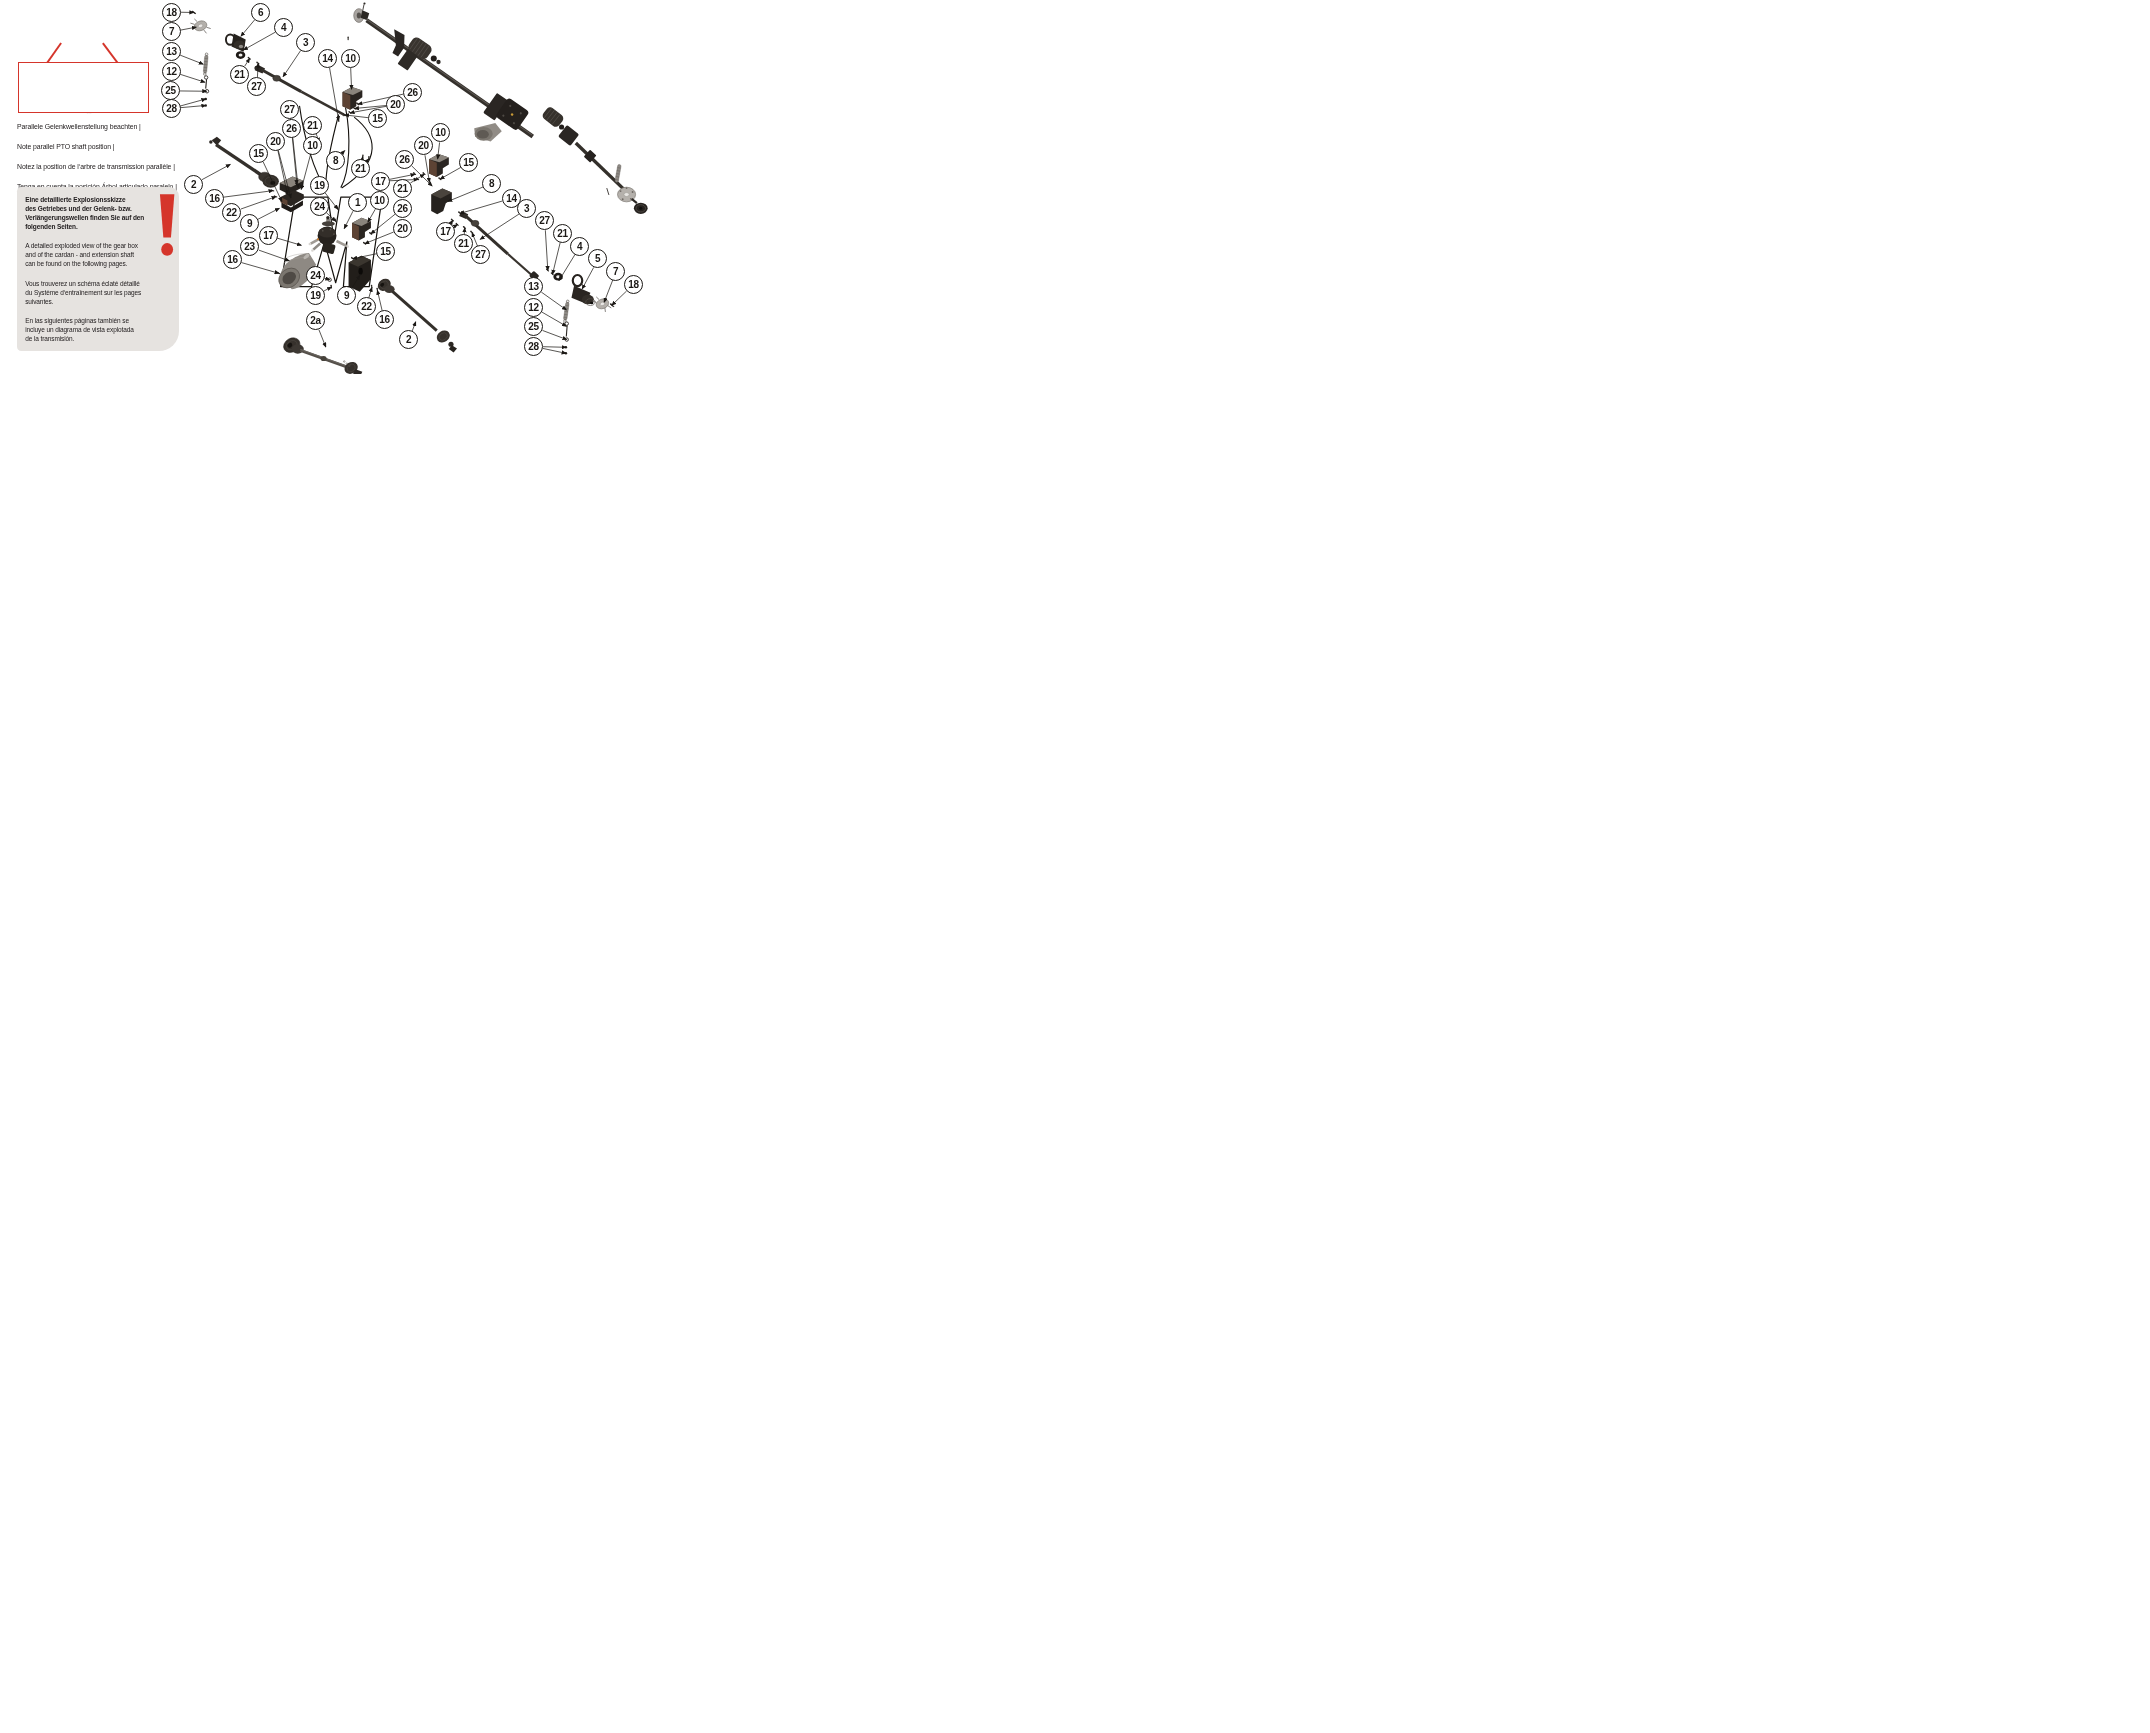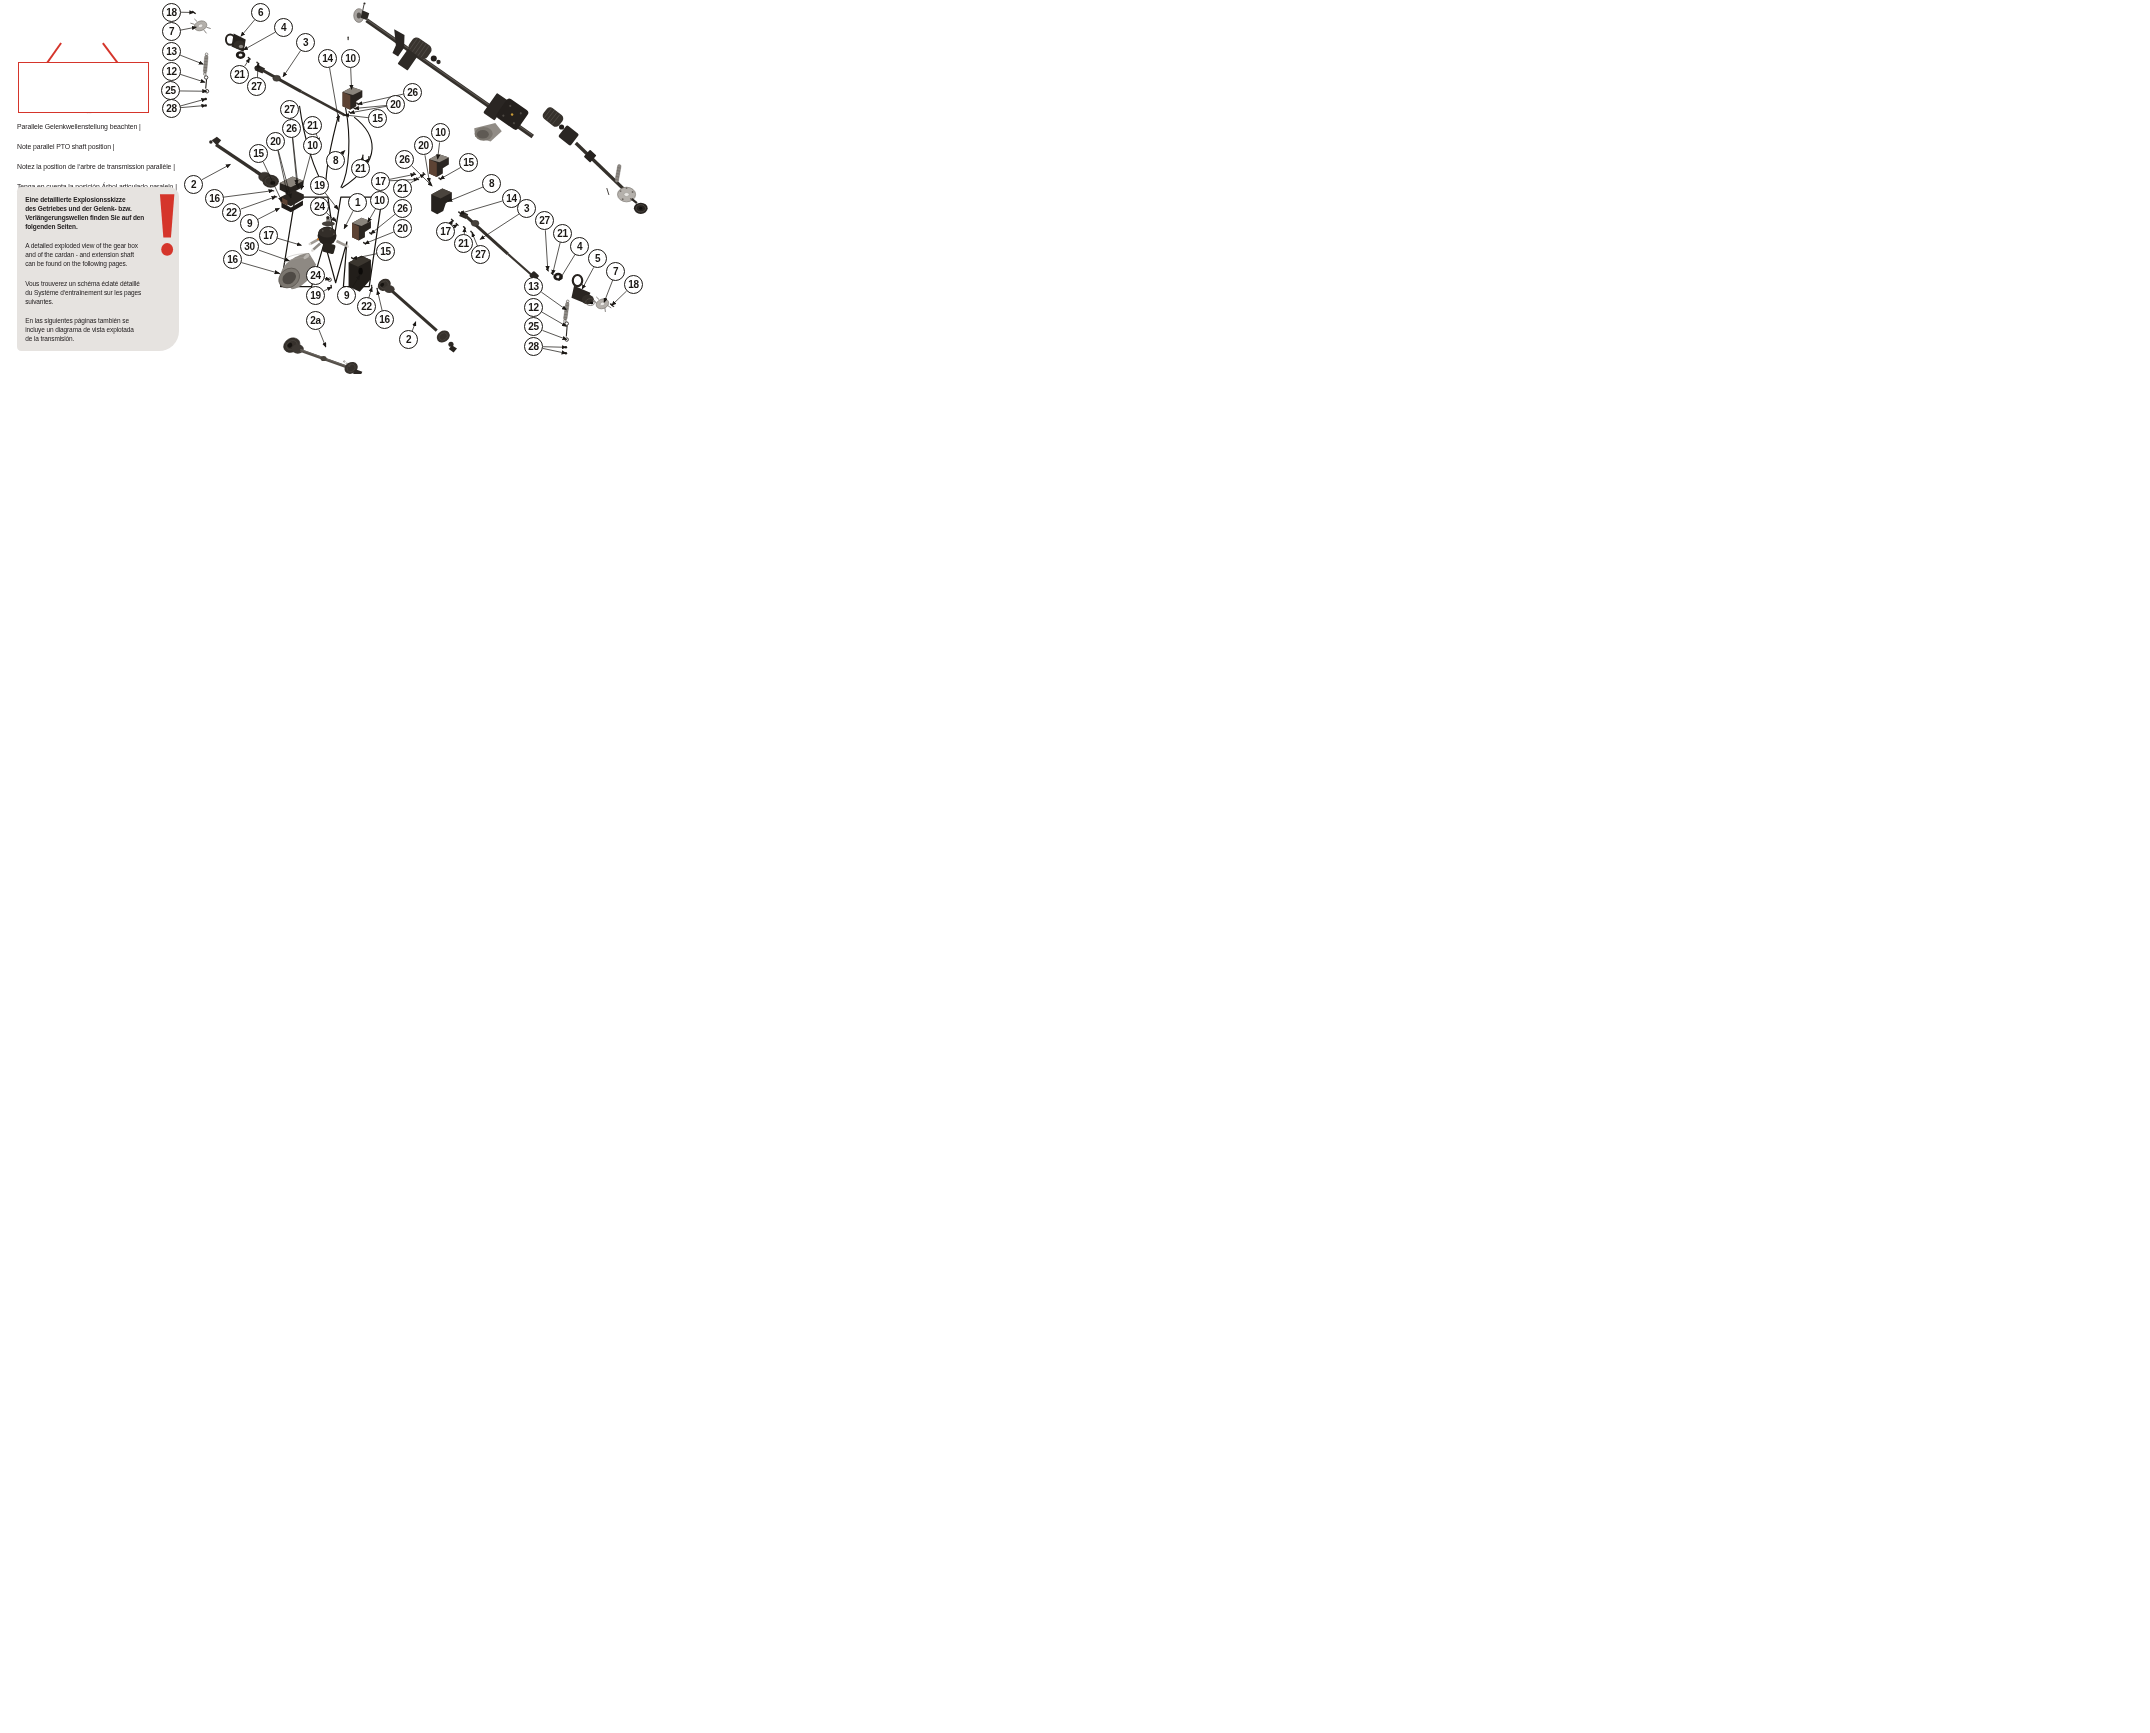--- a/index.html
+++ b/index.html
@@ -618,21 +618,21 @@
     <div class="co" style="left: 371px; top: 172px;">17</div>
     <div class="co" style="left: 393px; top: 179px;">21</div>
     <div class="co" style="left: 393px; top: 199px;">26</div>
     <div class="co" style="left: 393px; top: 219px;">20</div>
     <div class="co" style="left: 376px; top: 242px;">15</div>
     <div class="co" style="left: 184px; top: 175px;">2</div>
     <div class="co" style="left: 205px; top: 189px;">16</div>
     <div class="co" style="left: 222px; top: 203px;">22</div>
     <div class="co" style="left: 240px; top: 214px;">9</div>
     <div class="co" style="left: 259px; top: 226px;">17</div>
-    <div class="co" style="left: 240px; top: 237px;">30</div>
+    <div class="co" style="left: 240px; top: 237px;">23</div>
     <div class="co" style="left: 223px; top: 250px;">16</div>
     <div class="co" style="left: 306px; top: 266px;">24</div>
     <div class="co" style="left: 306px; top: 286px;">19</div>
     <div class="co" style="left: 337px; top: 286px;">9</div>
     <div class="co" style="left: 357px; top: 297px;">22</div>
     <div class="co" style="left: 375px; top: 310px;">16</div>
     <div class="co" style="left: 306px; top: 311px;">2a</div>
     <div class="co" style="left: 399px; top: 330px;">2</div>
     <div class="co" style="left: 431px; top: 123px;">10</div>
     <div class="co" style="left: 414px; top: 136px;">20</div>

